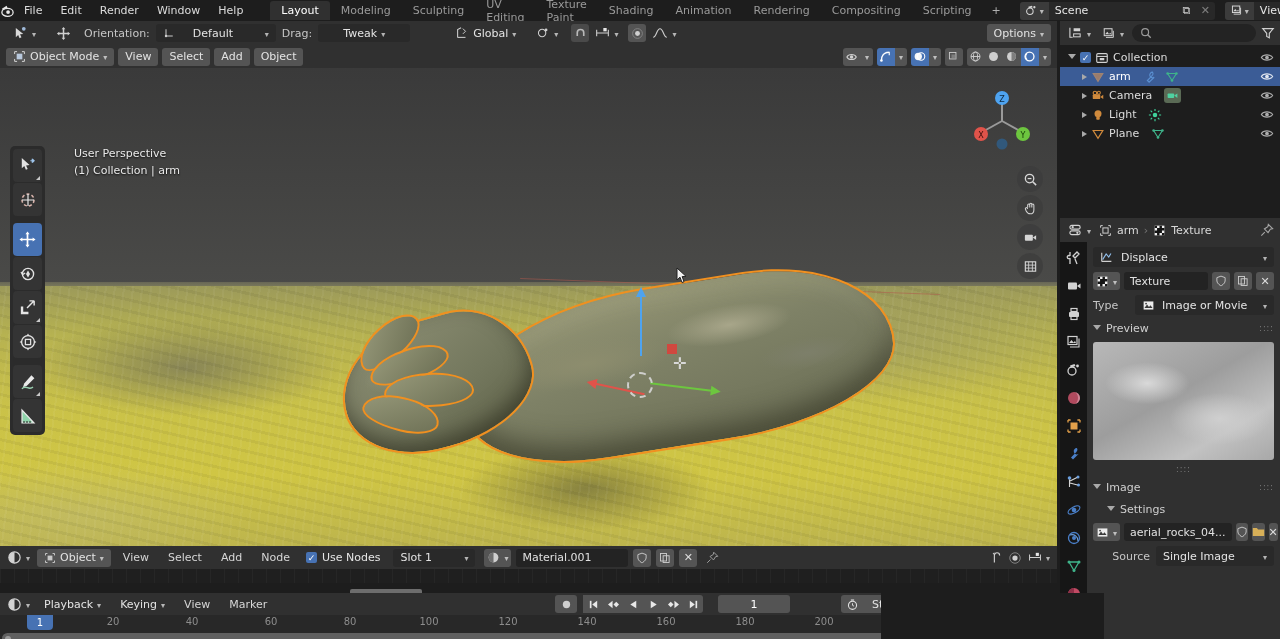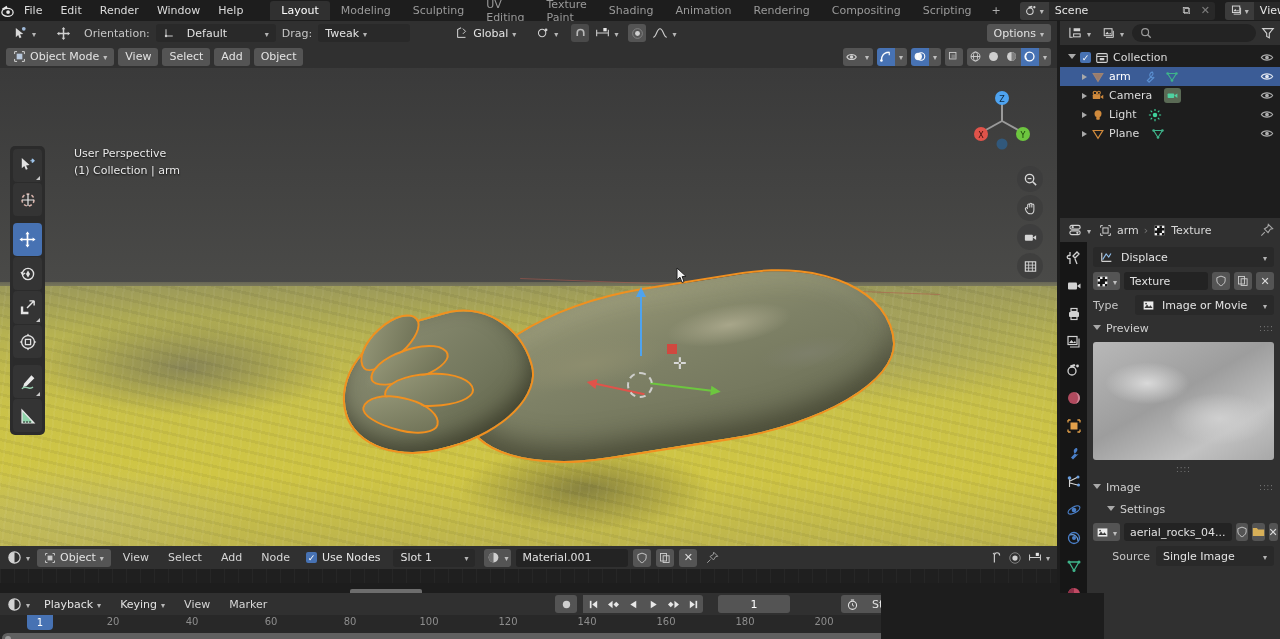--- a/index.html
+++ b/index.html
@@ -344,31 +344,31 @@
       </svg>
         <span class="chev">▾</span>
     </div>
     <div class="btn flat">
       <svg width="15" height="15" viewBox="0 0 16 16">
         <path d="M8 1 L10 3.5 H8.8 V7.2 H12.5 V6 L15 8 L12.5 10 V8.8 H8.8 V12.5 H10 L8 15 L6 12.5 H7.2 V8.8 H3.5 V10 L1 8 L3.5 6 V7.2 H7.2 V3.5 H6 Z" fill="#cfcfcf"></path>
       </svg>
     </div>
     <div class="lbl">Orientation:</div>
     <div class="btn dark" style="width:120px;justify-content:space-between">
-      <span style="display:flex;align-items:center;gap:12px">
+      <span style="display:flex;align-items:center;gap:18px">
         <svg width="12" height="12" viewBox="0 0 16 16">
           <path d="M4 12 V3 M4 12 H13" stroke="#cfcfcf" stroke-width="1.3" fill="none"></path>
           <circle cx="4" cy="12" r="1.6" fill="#cfcfcf"></circle>
         </svg>
         <span>Default</span>
       </span>
       <span class="chev">▾</span>
     </div>
     <div class="lbl">Drag:</div>
-    <div class="btn dark" style="width:92px;justify-content:flex-start">
+    <div class="btn dark" style="width:92px;justify-content:center">
       <span>Tweak</span>
       <span class="chev">▾</span>
     </div>
 
     <div style="width:26px"></div>
 
     <div class="btn flat">
       <svg width="14" height="14" viewBox="0 0 16 16">
         <path d="M3 13 V4 L7 2" stroke="#cfcfcf" stroke-width="1.2" fill="none"></path>
         <path d="M3 13 H12" stroke="#cfcfcf" stroke-width="1.2" fill="none"></path>

